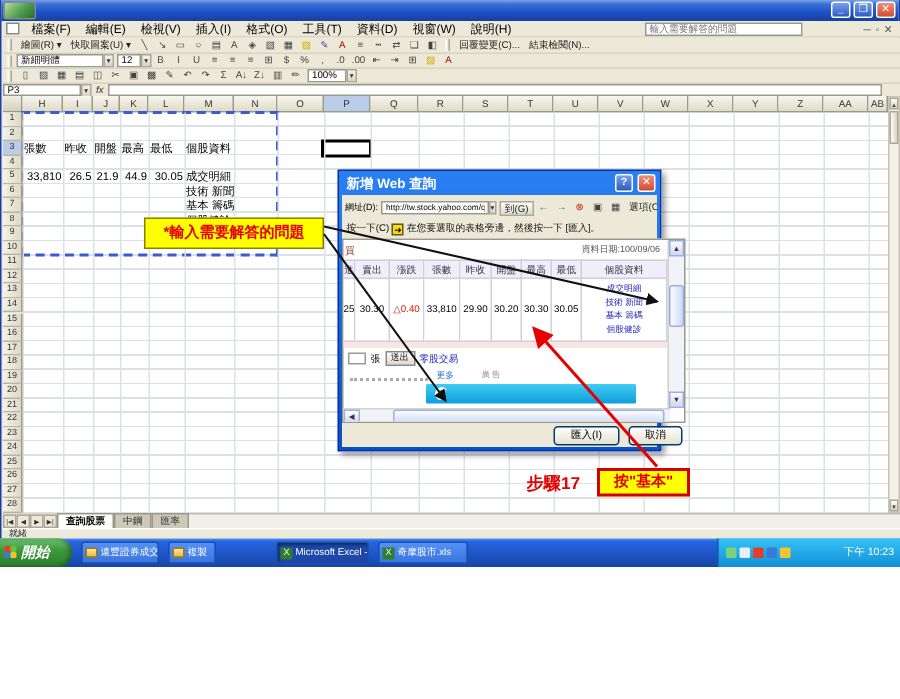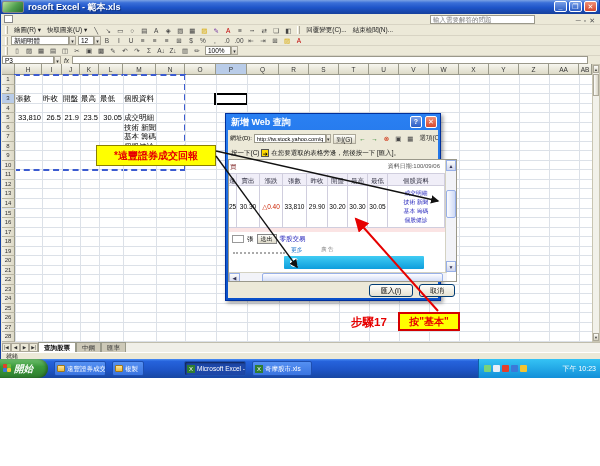--- a/index.html
+++ b/index.html
@@ -109,30 +109,40 @@
 #clock{position:absolute;right:4px;top:0;color:#fff;font-size:7px;line-height:19px}
 #arrows{position:absolute;left:0;top:0;width:600px;height:466px;pointer-events:none;z-index:40}
 </style>
 </head>
 <body>
 
 <div id="app">
 
   <div id="titlebar">
     <span id="tutorial-icon"></span>
-    <span id="window-title">rosoft Excel - 範本.xls</span>
     <span class="winbtns">
       <span class="winbtn">_</span>
       <span class="winbtn">❐</span>
       <span class="winbtn close">✕</span>
     </span>
   </div>
 
   <div id="menubar">
     <span class="wbicon"></span>
+    <span id="menu-items" style="display:flex">
+        <span class="menu-item">檔案(F)</span>
+        <span class="menu-item">編輯(E)</span>
+        <span class="menu-item">檢視(V)</span>
+        <span class="menu-item">插入(I)</span>
+        <span class="menu-item">格式(O)</span>
+        <span class="menu-item">工具(T)</span>
+        <span class="menu-item">資料(D)</span>
+        <span class="menu-item">視窗(W)</span>
+        <span class="menu-item">說明(H)</span>
+      </span>
     <input id="help-box" placeholder="輸入需要解答的問題" style="">
     <span id="wb-controls">─▫✕</span>
   </div>
 
   <div id="drawtb" class="tbrow">
     <span class="grip"></span>
     <span class="tbtxt"><span>繪圖(R)</span> ▾</span>
     <span class="tbtxt"><span>快取圖案(U)</span> ▾</span>
     <span id="draw-icons" style="display:flex">
         <span class="tbicon">╲</span>
@@ -296,21 +306,21 @@
       <div class="gutter" style="top: 257.472px; height: 9.536px; line-height: 9.536px;">28</div>
       <div class="cell" style="left: 13px; top: 19.072px; width: auto; text-align: left;">張數</div>
       <div class="cell" style="left: 40px; top: 19.072px; width: auto; text-align: left;">昨收</div>
       <div class="cell" style="left: 60px; top: 19.072px; width: auto; text-align: left;">開盤</div>
       <div class="cell" style="left: 78px; top: 19.072px; width: auto; text-align: left;">最高</div>
       <div class="cell" style="left: 97px; top: 19.072px; width: auto; text-align: left;">最低</div>
       <div class="cell" style="left: 121px; top: 19.072px; width: auto; text-align: left;">個股資料</div>
       <div class="cell" style="left: 13px; top: 38.144px; width: 27px; text-align: right;">33,810</div>
       <div class="cell" style="left: 40px; top: 38.144px; width: 20px; text-align: right;">26.5</div>
       <div class="cell" style="left: 60px; top: 38.144px; width: 18px; text-align: right;">21.9</div>
-      <div class="cell" style="left: 78px; top: 38.144px; width: 19px; text-align: right;">23.5</div>
+      <div class="cell" style="left: 78px; top: 38.144px; width: 19px; text-align: right;">44.9</div>
       <div class="cell" style="left: 97px; top: 38.144px; width: 24px; text-align: right;">30.05</div>
       <div class="cell" style="left: 121px; top: 38.144px; width: auto; text-align: left;">成交明細</div>
       <div class="cell" style="left: 121px; top: 47.68px; width: auto; text-align: left;">技術 新聞</div>
       <div class="cell" style="left: 121px; top: 57.216px; width: auto; text-align: left;">基本 籌碼</div>
       <div class="cell" style="left: 121px; top: 66.752px; width: auto; text-align: left;">個股健診</div>
     </div>
 
   <div id="xlvscroll">
     <span class="sbarrow" style="top:0">▲</span>
     <span id="xlvthumb"></span>
@@ -328,21 +338,21 @@
         <span class="sheettab">匯率</span>
       </span>
     <span id="tabtrack"></span>
   </div>
 
   <div id="statusbar">
     <span>就緒</span>
   </div>
 </div>
 
-<div id="callout">*遠豐證券成交回報</div>
+<div id="callout">*輸入需要解答的問題</div>
 <div id="steplabel">步驟17</div>
 <div id="pressbasic">按"基本"</div>
 
 <div id="dialog">
   <div id="dlg-title">
     <span>新增 Web 查詢</span>
     <span class="dlgbtn" style="right:16px">?</span>
     <span class="dlgbtn" style="right:1px;background:linear-gradient(180deg,#ef9076,#d6492f)">✕</span>
   </div>
   <div id="dlg-body">

